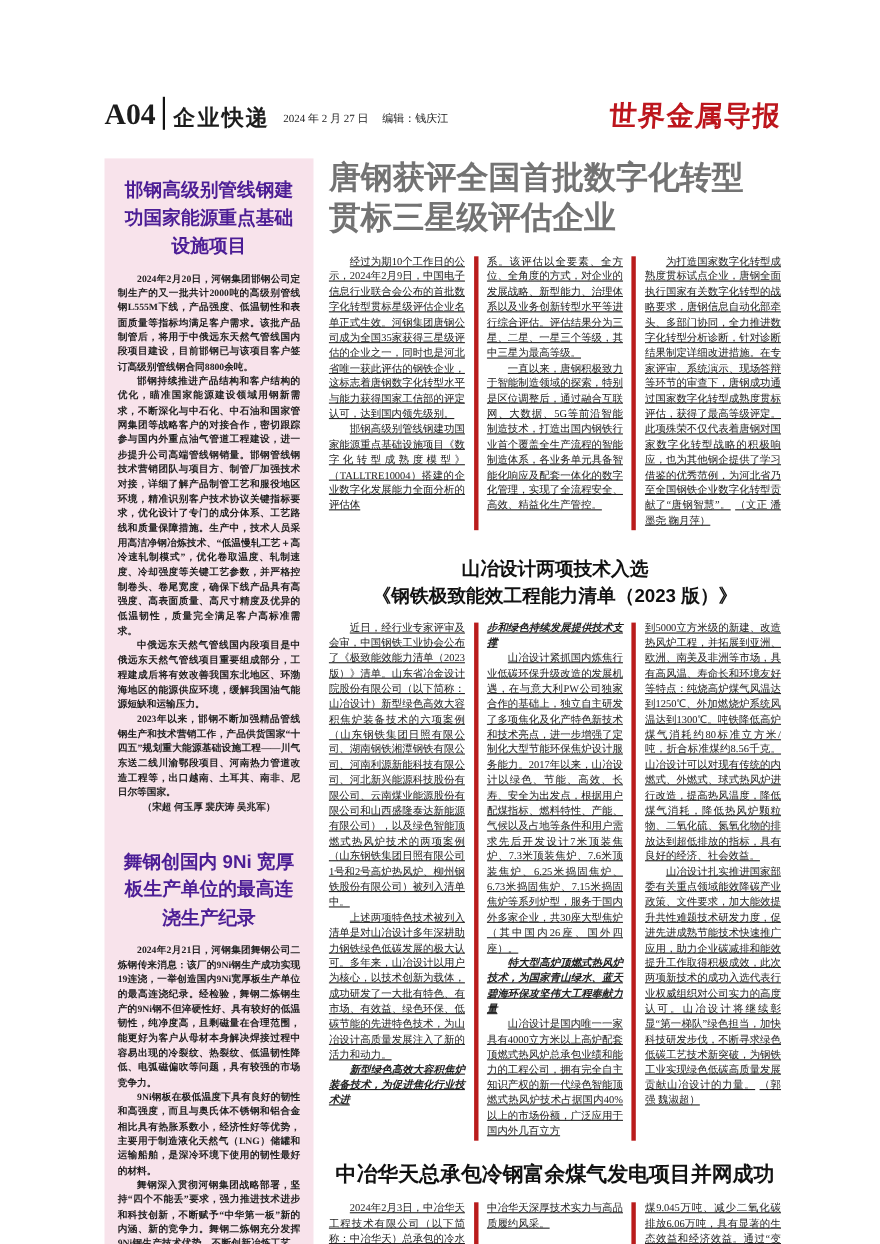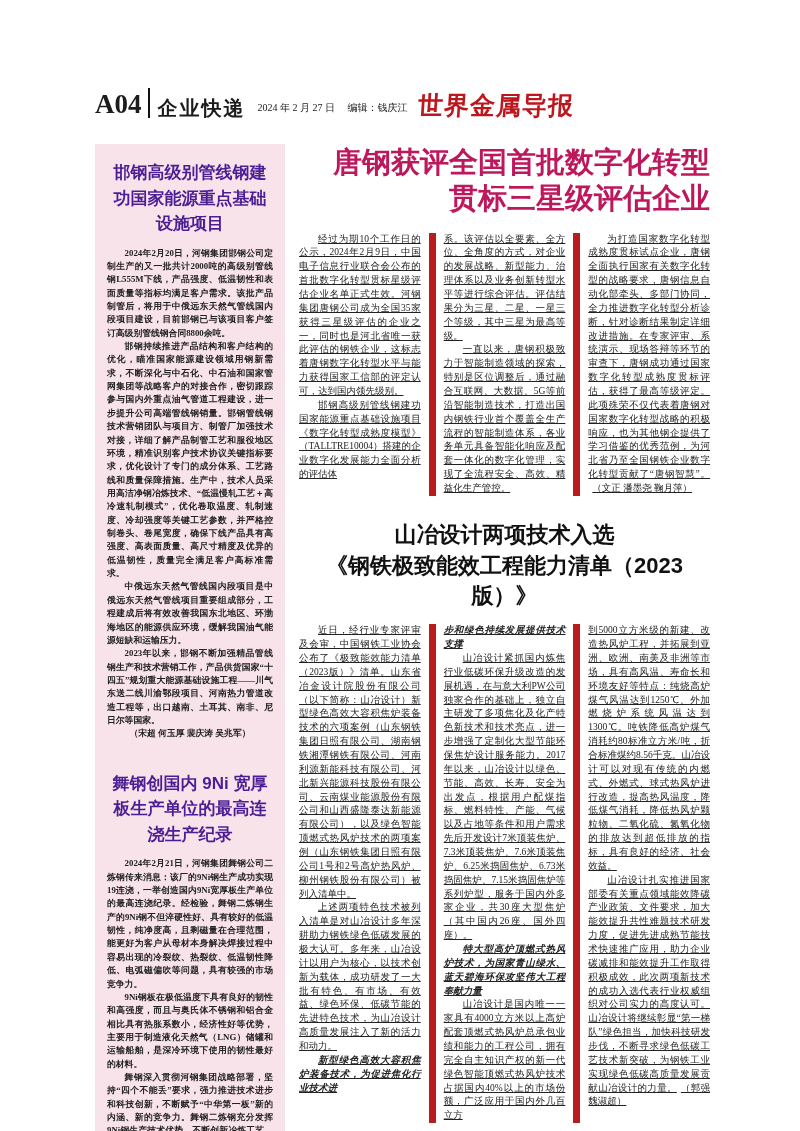--- a/index.html
+++ b/index.html
@@ -7,46 +7,46 @@
     position:relative;
     width:800px;height:1131px;
     overflow:hidden;
     background:#ffffff;
     box-sizing:border-box;
     padding:88px 90px 0 95px;
     font-family:"Liberation Serif", serif;
     color:#1c1c1c;
   }
   
-  .hdr{display:flex;justify-content:flex-start;align-items:flex-end;}
+  .hdr{display:flex;justify-content:space-between;align-items:flex-end;}
   .hdr-left{display:flex;align-items:flex-end;}
   .page-no{font-family:"Liberation Serif",serif;font-weight:bold;font-size:27px;line-height:1;}
   .vbar{width:2px;height:30px;background:#111;margin:0 8px 0 6px;}
   .section-name{font-family:"Liberation Sans",sans-serif;font-weight:bold;font-size:20px;line-height:1;letter-spacing:2px;}
   .date-editor{font-size:10px;color:#222;margin-left:12px;padding-bottom:3px;white-space:nowrap;}
   .date-editor span{margin-right:10px;}
   .masthead{font-family:"DejaVu Serif",serif;font-weight:bold;font-size:25px;line-height:1;color:#bd161d;letter-spacing:1px;transform:skewX(-4deg);}
   
   .content{display:flex;margin-top:26px;align-items:flex-start;}
   
   .sidebar{flex:0 0 190px;width:190px;box-sizing:border-box;background:#f8e3eb;padding:12px 12px 14px;}
   .sb-title{font-family:Liberation Sans, sans-serif;font-weight:bold;font-size:17px;line-height:1.5;text-align:center;margin:4px 2px 10px;color:#4c1d95;}
   .sidebar p{font-size:8.8px;line-height:1.52;text-align:justify;margin:0;text-indent:2em;color:#222;font-weight:bold;}
   .sidebar p.byline-r{text-align:center;text-indent:0;}
   .sb-gap{height:26px;}
   
   .mainarea{flex:1;margin-left:14px;min-width:0;}
-  .m-title1{font-family:Liberation Sans, sans-serif;font-weight:bold;font-size:29px;line-height:1.25;text-align:right;margin:0 0 16px;color:#be185d;}
-  .m-title2{font-family:"Liberation Sans",sans-serif;font-weight:bold;font-size:22px;line-height:1.4;text-align:center;margin:24px 0 12px;color:#111;}
+  .m-title1{font-family:Liberation Sans, sans-serif;font-weight:bold;font-size:29px;line-height:1.25;text-align:left;margin:0 0 16px;color:#737373;}
+  .m-title2{font-family:"Liberation Sans",sans-serif;font-weight:bold;font-size:17px;line-height:1.4;text-align:center;margin:24px 0 12px;color:#111;}
   .m-title3{font-family:"Liberation Sans",sans-serif;font-weight:bold;font-size:19px;line-height:1.3;text-align:center;margin:20px 0 12px;color:#111;}
   .cols{display:flex;}
   .col{flex:1;min-width:0;padding:0 8px;box-sizing:border-box;}
   .col:first-child{padding-left:0;}
   .col:last-child{padding-right:0;}
-  .col + .col{border-left:7px solid #b91c1c;}
+  .col + .col{border-left:4px solid #b91c1c;}
   .col p{font-size:9.5px;line-height:1.46;margin:0;text-indent:2em;text-align:justify;color:#222;text-decoration:underline;}
   .col p.cont{text-indent:0;}
   .col p.subhead{font-weight:bold;font-style:italic;}
   .byline-inline{margin-left:4px;}
 </style>
 </head>
 <body>
 
 <div class="page">
 

